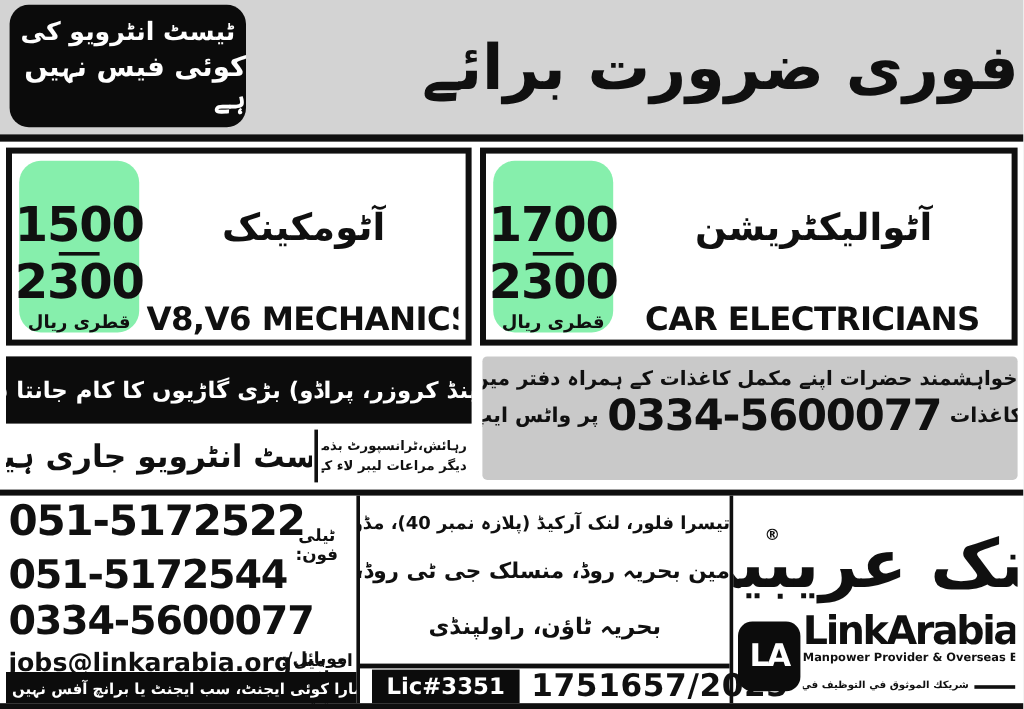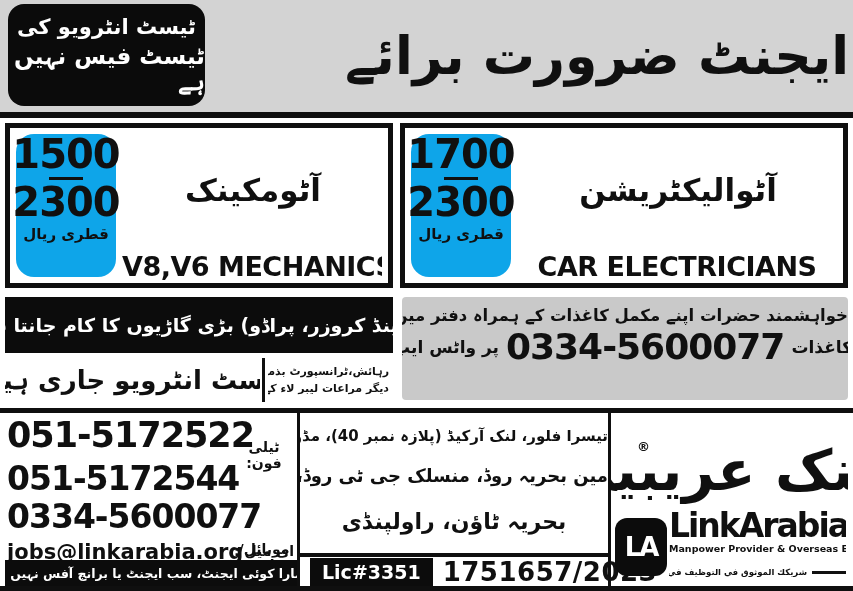--- a/index.html
+++ b/index.html
@@ -20,22 +20,22 @@
   .nofee .l2 { font-size:23px; font-weight:700; }
   .headline { left:210px; right:4px; top:0; height:112px; display:flex; direction:rtl;
               align-items:center; justify-content:flex-start; gap:10px; }
   .headline .prefix { font-size:52px; font-weight:800; white-space:nowrap; }
   .headline .country { font-size:95px; font-weight:900; line-height:.9; white-space:nowrap; }
 
   
   .jobbox { top:123px; height:165px; background:#ffffff; border:5px solid #0f0f0f; }
   .jobbox.right { left:400px; width:448px;padding-left:47px; }
   .jobbox.left  { left:5px;   width:388px; }
-  .salary { position:absolute; left:6px; top:6px; bottom:6px; width:100px; background:#0ea5e9;
-            border-radius:18px; display:flex; flex-direction:column; align-items:center; justify-content:flex-start; }
+  .salary { position:absolute; left:6px; top:6px; bottom:6px; width:100px; background:#86efac;
+            border-radius:18px; display:flex; flex-direction:column; align-items:center; justify-content:flex-end; }
   .salary .num { font-size:40px; font-weight:800; line-height:1.04; letter-spacing:-1px; }
   .salary .sep { width:34px; height:3px; background:#101010; margin:1px 0 2px 0; }
   .salary .cur { font-size:15px; font-weight:700; margin-top:2px; }
   .jtitle { position:absolute; left:112px; right:4px; top:0; bottom:32px;
             display:flex; align-items:center; justify-content:center;
             font-size:31px; font-weight:700; white-space:nowrap; overflow:hidden; }
   .jen { position:absolute; left:112px; right:6px; bottom:0; height:32px;
          font-size:27px; font-weight:800; text-align:center; white-space:nowrap; overflow:hidden; letter-spacing:-0.5px; }
 
   
@@ -76,21 +76,21 @@
   .clabel.mob { top:86px; height:36px; font-size:14px;margin-top:48px; }
   .clabel.eml { top:124px; height:28px; font-size:14px; }
   .disclaimer { position:absolute; left:0; right:0; bottom:0; height:26px; background:#0c0c0c; color:#ffffff;
                 display:flex; align-items:center; justify-content:center;
                 font-size:12.5px; font-weight:600; white-space:nowrap; overflow:hidden; }
 
   .addrcol { left:300px; top:413px; width:308px; height:173px; }
   .addr { text-align:center; font-weight:700; white-space:nowrap; overflow:hidden; }
   .addr.a1 { margin-top:6px;  font-size:15px; height:34px; line-height:34px; }
   .addr.a2 { font-size:18px; height:46px; line-height:46px; }
-  .addr.a3 { font-size:22px; height:46px; line-height:46px; }
+  .addr.a3 { font-size:19px; height:46px; line-height:46px; }
   .licrow { position:absolute; left:0; right:0; bottom:0; height:33px; border-top:4px solid #0f0f0f;
             display:flex; align-items:center; gap:10px; padding-left:10px; }
   .licbadge { background:#0c0c0c; color:#ffffff; font-size:19px; font-weight:700; padding:3px 12px; }
   .licnum { font-size:26px; font-weight:800; letter-spacing:0.5px; }
 
   .brandcol { left:611px; top:413px; width:237px; height:173px; }
   .brandur { position:absolute; left:0; right:0; top:16px; height:82px;
              display:flex; align-items:center; justify-content:center;
              font-size:56px; font-weight:700; white-space:nowrap; overflow:hidden; }
   .regmark-ur { position:absolute; left:26px; top:26px; font-size:13px; font-weight:700; }
@@ -108,24 +108,24 @@
   .tagdash { width:34px; height:3px; background:#101010; flex:0 0 auto; }
 </style>
 </head>
 <body>
 
 <div class="page">
 
   <div class="abs header">
     <div class="abs nofee rtl">
       <div class="l1">ٹیسٹ انٹرویو کی</div>
-      <div class="l2">ٹیسٹ فیس نہیں ہے</div>
+      <div class="l2">کوئی فیس نہیں ہے</div>
     </div>
     <div class="abs headline">
-      <span class="prefix rtl">ایجنٹ ضرورت برائے</span>
+      <span class="prefix rtl">فوری ضرورت برائے</span>
     </div>
   </div>
 
   <div class="abs jobbox right">
     <div class="salary">
       <div class="num">1700</div>
       <div class="sep"></div>
       <div class="num">2300</div>
       <div class="cur rtl">قطری ریال</div>
     </div>

